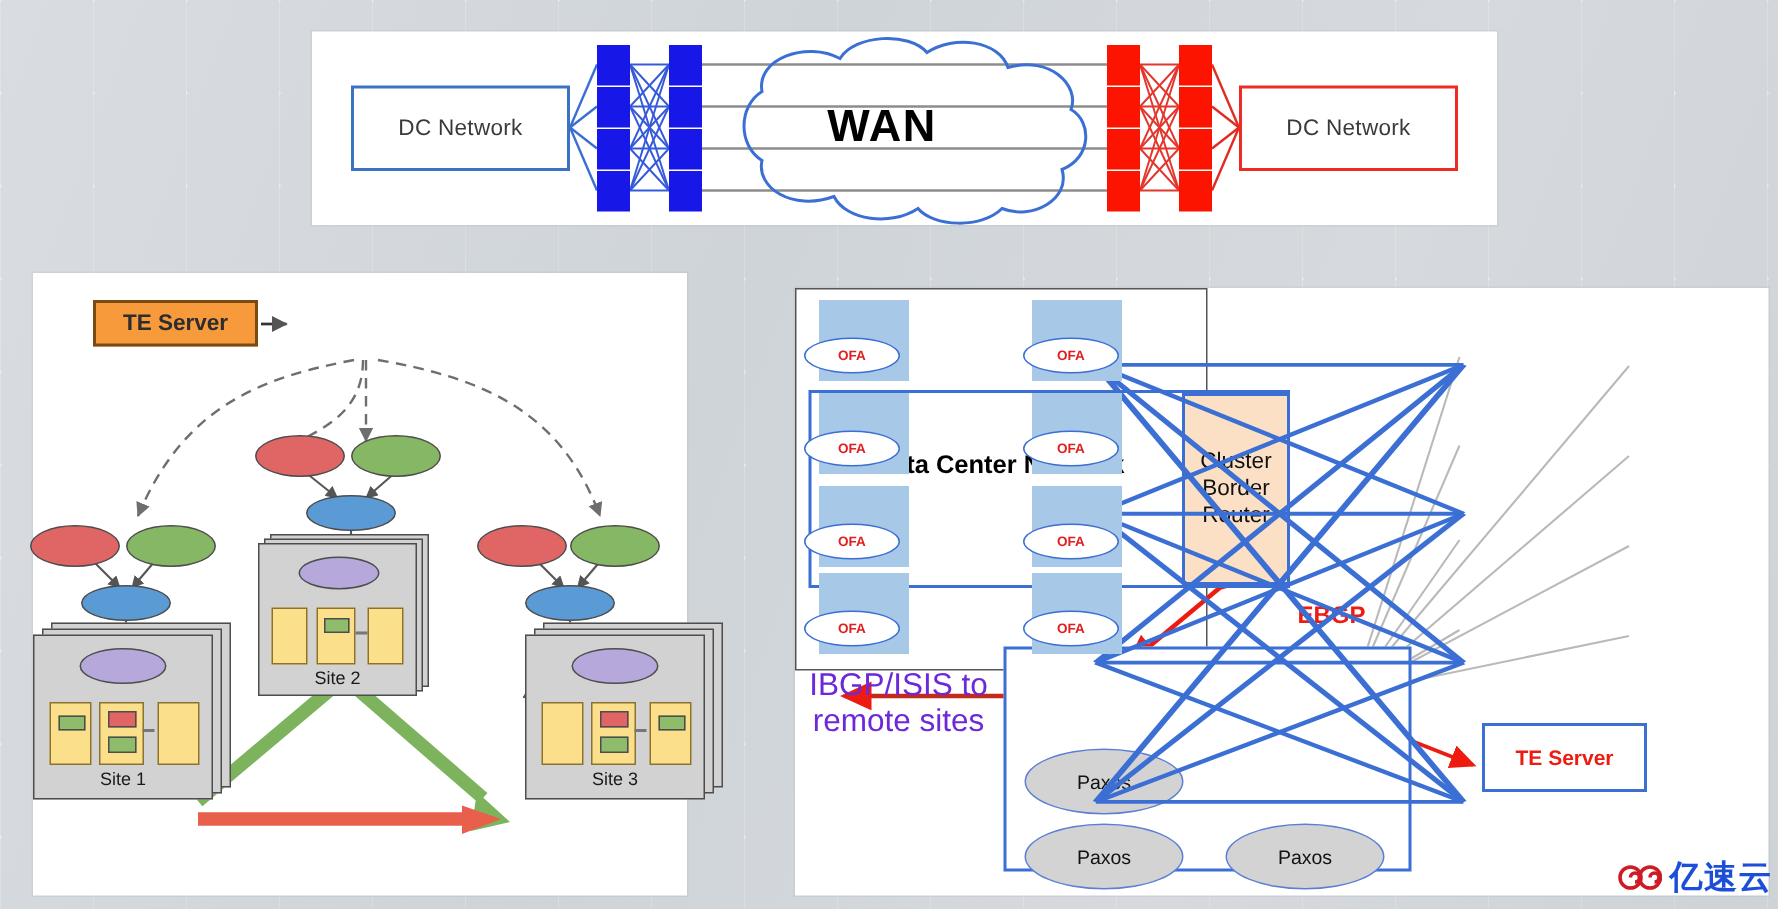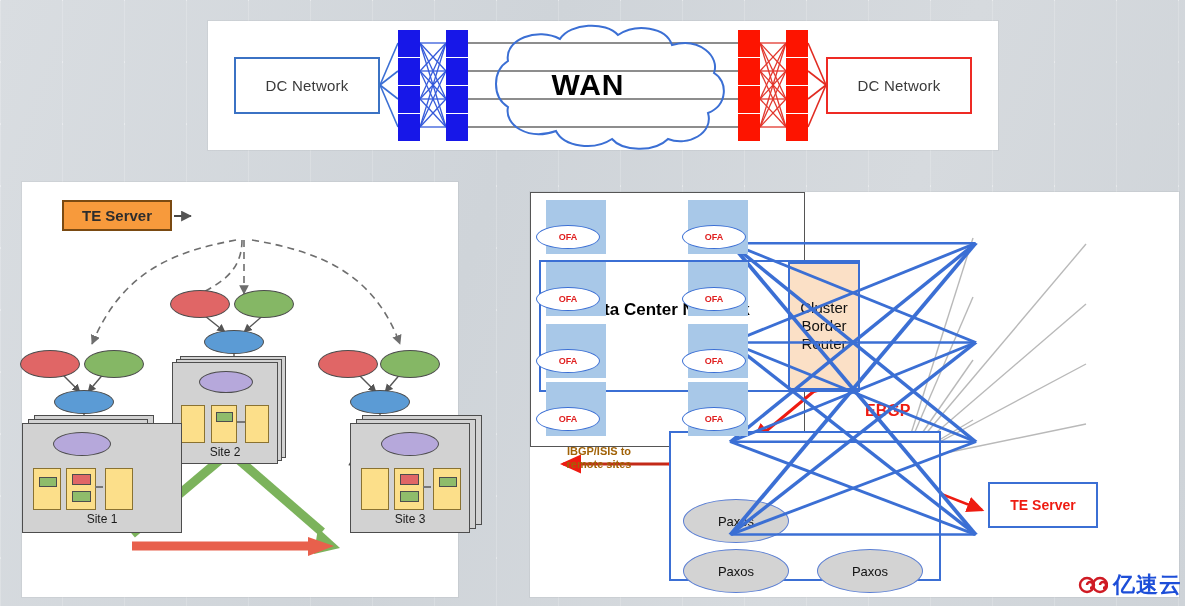--- a/index.html
+++ b/index.html
@@ -56,21 +56,21 @@
   #te-path-label{left:152px;top:487px;width:110px;font-size:13px;font-weight:bold;color:#111;
      transform:rotate(-40deg);transform-origin:left top;line-height:1.1;}
 
   
   #br-panel{left:530px;top:192px;width:649px;height:405px;}
   #dcn-box{left:9px;top:68px;width:321px;height:132px;border:2px solid #3b6fd4;background:#fff;}
   #dcn-text{position:absolute;left:10px;top:38px;width:230px;text-align:center;font-size:17px;font-weight:bold;color:#000;line-height:1.15;}
   #cbr-box{left:247px;top:0px;width:72px;height:128px;border:2px solid #3b6fd4;background:#fbe0c6;
      font-size:15px;color:#111;line-height:1.2;}
   #ebgp-label{left:335px;top:210px;font-size:16px;font-weight:bold;color:#ee1b11;}
-  #ibgp-label{left:5px;top:253px;width:128px;font-size:11px;font-weight:bold;color:#a16207;line-height:1.15;}
+  #ibgp-label{left:5px;top:253px;width:128px;font-size:21px;font-weight:normal;color:#6d28d9;line-height:1.15;}
   #ctrl-box{left:139px;top:239px;width:272px;height:150px;border:2px solid #3b6fd4;background:#fff;}
   .gell{position:absolute;background:#d3d3d3;border:1.6px solid #5b7fd4;border-radius:50%;
      display:flex;align-items:center;justify-content:center;font-size:13px;color:#111;}
   #te-server-box2{left:458px;top:290px;width:110px;height:46px;border:2px solid #3b6fd4;background:#fff;
      font-size:14px;font-weight:bold;color:#ee1b11;}
   #ofa-panel{left:413px;top:8px;width:233px;height:253px;border:1.5px solid #555;background:#fff;padding-left:40px;}
   .ofa-sq{position:absolute;background:#a8c8e8;border:1.4px solid #a8c8e8;}
   .ofa-ell{position:absolute;background:#fff;border:1.4px solid #3b6fd4;border-radius:50%;
      display:flex;align-items:center;justify-content:center;font-size:9px;font-weight:bold;color:#e02020;}
 
@@ -259,21 +259,21 @@
       <div class="site-name" style="left:0;top:82px;">Site 2</div>
     </div>
   </div>
 
   <div class="ell red" style="left:-2px;top:168px;width:58px;height:26px;"></div>
   <div class="ell green" style="left:62px;top:168px;width:58px;height:26px;"></div>
   <div class="ell blue" style="left:32px;top:208px;width:58px;height:22px;"></div>
   <div class="site-stack" style="left:0px;top:241px;width:130px;height:108px;">
     <div class="stack-sh" style="left:12px;top:-8px;width:118px;height:108px;"></div>
     <div class="stack-sh" style="left:6px;top:-4px;width:118px;height:108px;"></div>
-    <div class="stack-main" style="width:118px;height:108px;padding-left:40px;">
+    <div class="stack-main" style="width:118px;height:108px;">
       <div class="ell purple" style="left:30px;top:8px;width:56px;height:22px;"></div>
       <div class="yrect" style="left:10px;top:44px;width:26px;height:40px;">
         <div class="minibar g" style="left:5px;top:8px;width:16px;height:8px;"></div>
       </div>
       <div class="yrect" style="left:43px;top:44px;width:28px;height:40px;">
         <div class="minibar r" style="left:5px;top:5px;width:17px;height:9px;"></div>
         <div class="minibar g" style="left:5px;top:22px;width:17px;height:9px;"></div>
       </div>
       <div class="yrect" style="left:82px;top:44px;width:26px;height:40px;"></div>
       <div style="position:absolute;left:72px;top:62px;width:8px;height:2px;background:#777;"></div>

